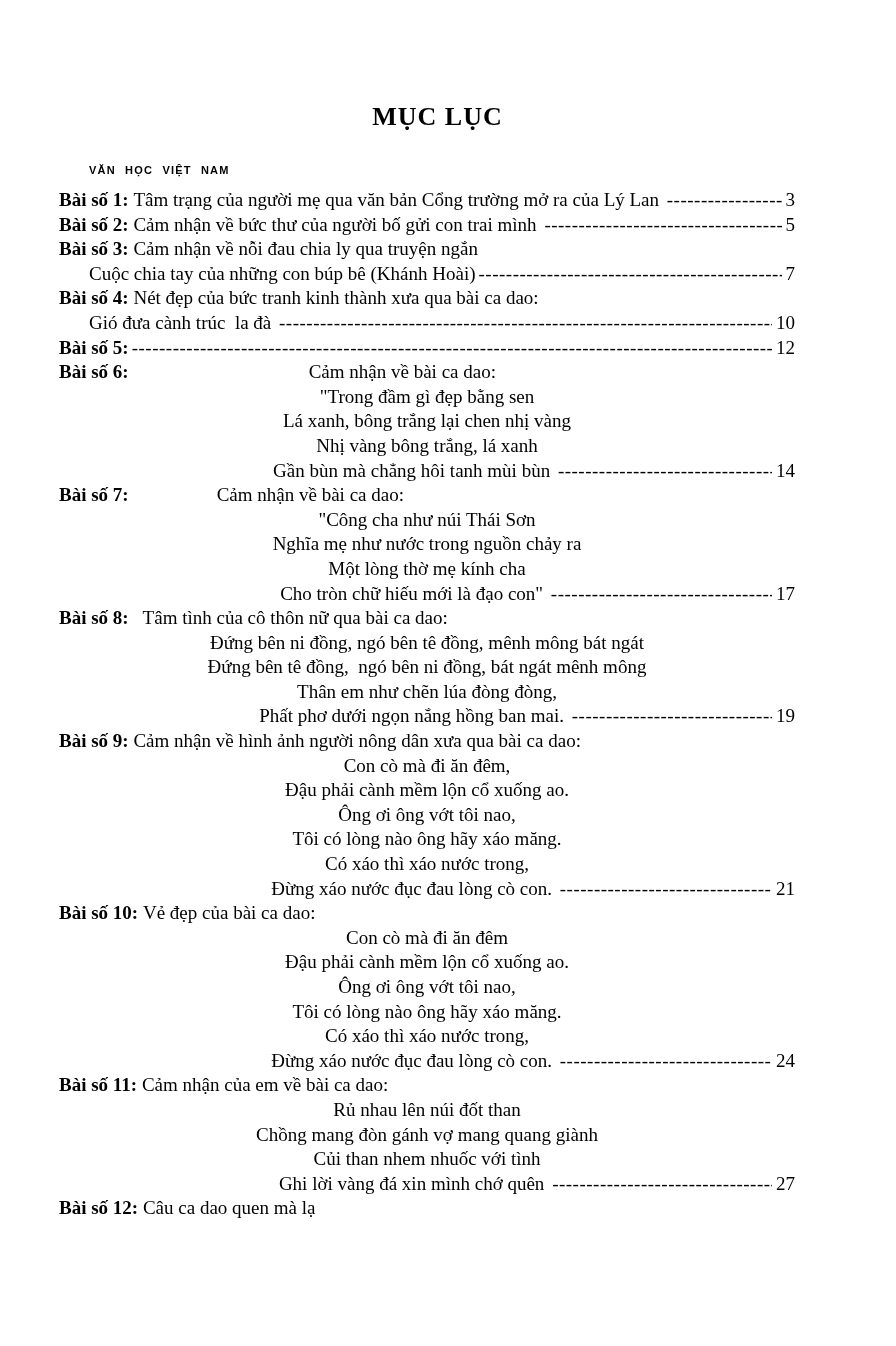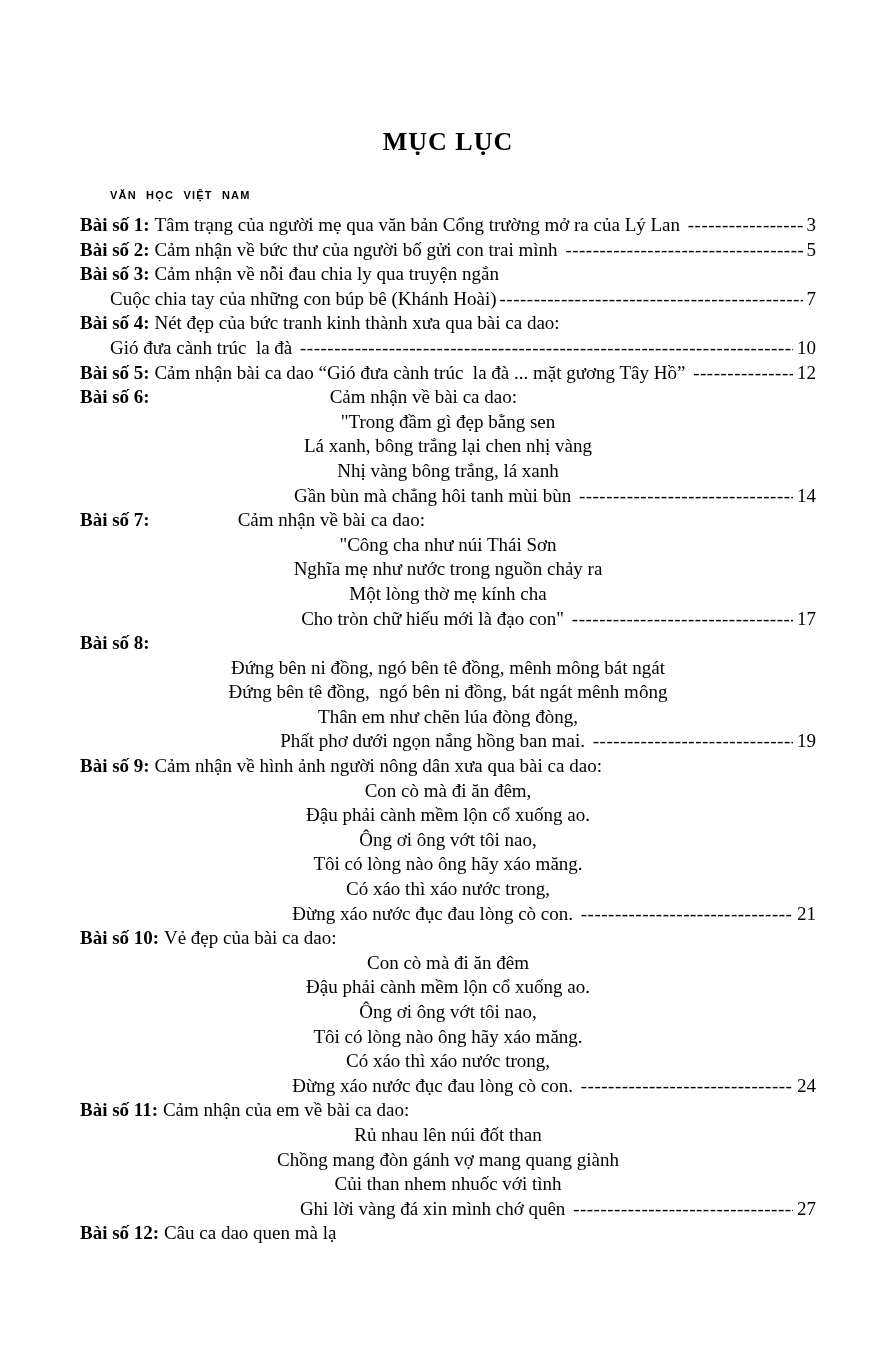--- a/index.html
+++ b/index.html
@@ -2,21 +2,21 @@
 <html><head>
 <meta charset="utf-8">
 <style>
   html,body{margin:0;padding:0;background:#ffffff;}
   body{
     width:896px;height:1346px;
     font-family:"Liberation Serif","DejaVu Serif",serif;
     font-size:19px;color:#000;
     overflow:hidden;
   }
-  .page{padding:100px 80px 0 80px;margin-top:25px;}
+  .page{padding:100px 80px 0 59px;}
   .doc-title{
     font-size:26px;font-weight:bold;text-align:center;
     letter-spacing:1px;margin:0 0 24px 0;line-height:34px;
   }
   .section-heading{
     font-family:"Liberation Sans","DejaVu Sans",sans-serif;
     font-weight:bold;font-size:11px;letter-spacing:1.2px;word-spacing:5px;
     margin:0 0 5px 30px;line-height:25px;
   }
   .toc{width:736px;}
@@ -69,21 +69,20 @@
         <span class="label">Bài số 4:</span>
         <span class="text"><span> Nét đẹp của bức tranh kinh thành xưa qua bài ca dao:</span></span>
       </div>
       <div class="line cont">
         <span class="text"><span class="it">Gió đưa cành trúc  la đà </span></span>
         <span class="leader">--------------------------------------------------------------------------------------------------------------------------------------------------------------------------------------------------------------------------------------------------------------------</span>
         <span class="pagenum">10</span>
       </div>
       <div class="line entry">
         <span class="label">Bài số 5:</span>
-        <span class="text"><span> Cảm nhận bài ca dao </span><span class="it">“Gió đưa cành trúc  la đà ... mặt gương Tây Hồ”</span><span> </span></span>
         <span class="leader">--------------------------------------------------------------------------------------------------------------------------------------------------------------------------------------------------------------------------------------------------------------------</span>
         <span class="pagenum">12</span>
       </div>
       <div class="line tab-a">
         <span class="label">Bài số 6:</span>
         <span class="text"><span>Cảm nhận về bài ca dao:</span></span>
       </div>
       <div class="line poem">
         <span class="spacer"></span>
         <span class="text"><span class="it">"Trong đầm gì đẹp bằng sen</span></span>
@@ -125,20 +124,21 @@
         <span class="spacer"></span>
       </div>
       <div class="line poem">
         <span class="spacer"></span>
         <span class="text"><span class="it">Cho tròn chữ hiếu mới là đạo con" </span></span>
         <span class="leader">--------------------------------------------------------------------------------------------------------------------------------------------------------------------------------------------------------------------------------------------------------------------</span>
         <span class="pagenum">17</span>
       </div>
       <div class="line entry">
         <span class="label">Bài số 8:</span>
+        <span class="text"><span> &nbsp; Tâm tình của cô thôn nữ qua bài ca dao:</span></span>
       </div>
       <div class="line poem">
         <span class="spacer"></span>
         <span class="text"><span class="it">Đứng bên ni đồng, ngó bên tê đồng, mênh mông bát ngát</span></span>
         <span class="spacer"></span>
       </div>
       <div class="line poem">
         <span class="spacer"></span>
         <span class="text"><span class="it">Đứng bên tê đồng,  ngó bên ni đồng, bát ngát mênh mông</span></span>
         <span class="spacer"></span>

